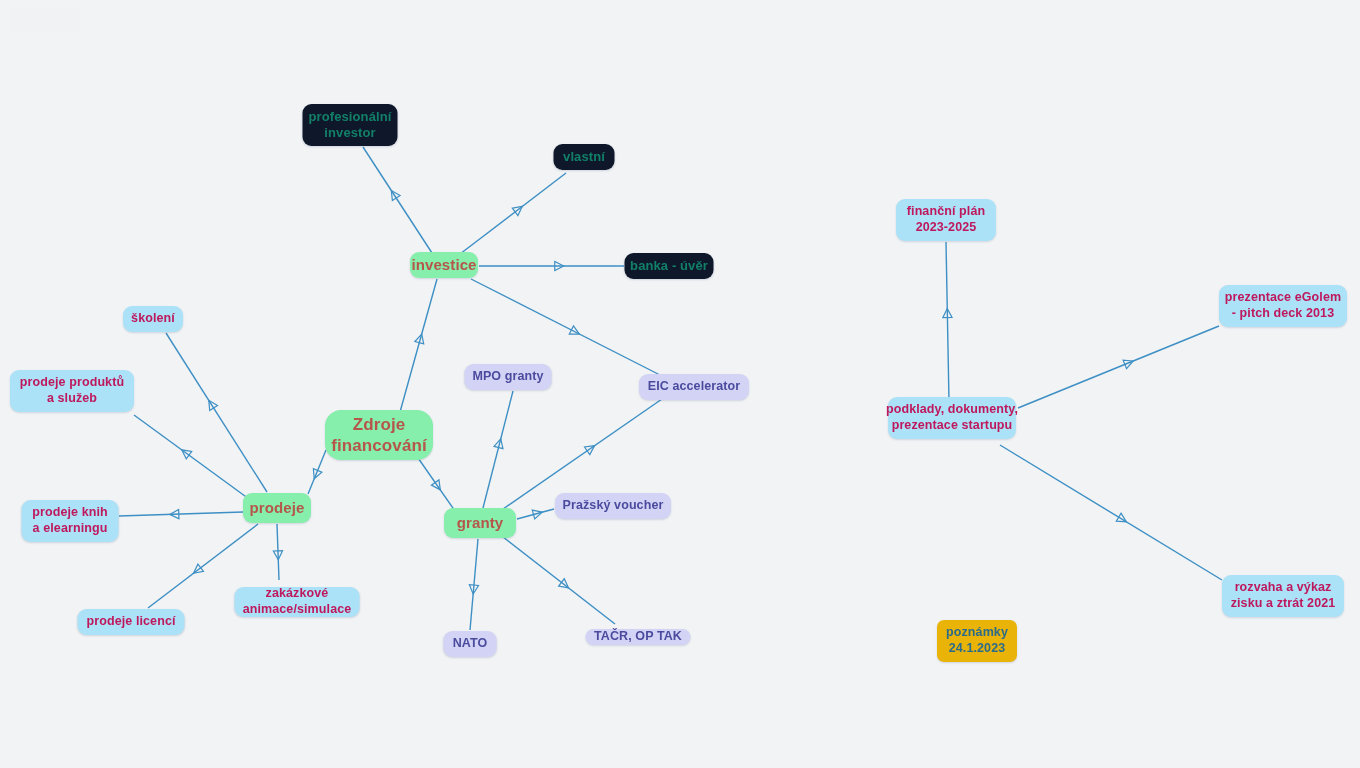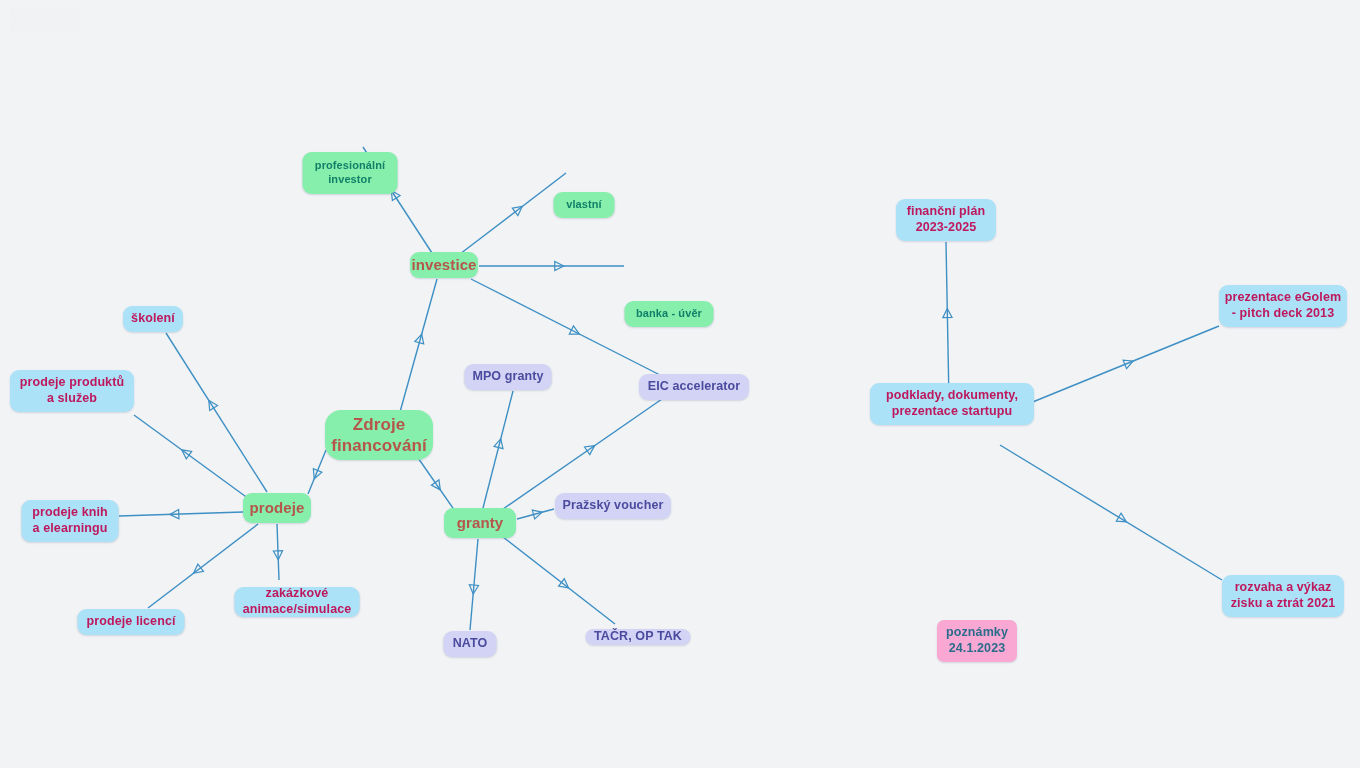--- a/index.html
+++ b/index.html
@@ -47,32 +47,31 @@
     background: #86efac;
     color: #b5564b;
     font-size: 15px;
   }
   .n-blue {
     background: #ace2f8;
     color: #be185d;
     font-size: 12.5px;
   }
   .n-green {
-    background: #86efac;
+    background: #0f172a;
     color: #128068;
-    font-size: 11px;
-    margin-top: 48px;
+    font-size: 13px;
   }
   .n-purple {
     background: #d3d3f6;
     color: #4b4b9e;
     font-size: 12.5px;
   }
   .n-note {
-    background: #f9a8d4;
+    background: #eab308;
     color: #2b6c8a;
     font-size: 12.5px;
     border-radius: 7px;
   }
   .ghost {
     position: absolute;
     opacity: 0.35;
     pointer-events: none;
   }
 </style>
@@ -182,21 +181,21 @@
       <div class="node n-blue" style="left: 70px; top: 521px; width: 97px; height: 42px;">prodeje knih
 a elearningu</div>
       <div class="node n-blue" style="left: 131px; top: 622px; width: 107px; height: 26px;">prodeje licencí</div>
       <div class="node n-blue" style="left: 279px; top: 602px; width: 125px; height: 30px; margin-left: 18px;">zakázkové
 animace/simulace</div>
       <div class="node n-purple" style="left: 508px; top: 377px; width: 87px; height: 26px;">MPO granty</div>
       <div class="node n-purple" style="left: 694px; top: 387px; width: 110px; height: 26px;">EIC accelerator</div>
       <div class="node n-purple" style="left: 613px; top: 506px; width: 116px; height: 26px; text-align: center;">Pražský voucher</div>
       <div class="node n-purple" style="left: 470px; top: 644px; width: 53px; height: 26px;">NATO</div>
       <div class="node n-purple" style="left: 638px; top: 637px; width: 105px; height: 16px;">TAČR, OP TAK</div>
-      <div class="node n-blue" style="left: 952px; top: 404px; width: 164px; height: 42px;">podklady, dokumenty,
+      <div class="node n-blue" style="left: 952px; top: 418px; width: 128px; height: 42px;">podklady, dokumenty,
 prezentace startupu</div>
       <div class="node n-blue" style="left: 946px; top: 220px; width: 100px; height: 42px;">finanční plán
 2023-2025</div>
       <div class="node n-blue" style="left: 1283px; top: 306px; width: 128px; height: 42px;">prezentace eGolem
 - pitch deck 2013</div>
       <div class="node n-blue" style="left: 1283px; top: 596px; width: 122px; height: 42px;">rozvaha a výkaz
 zisku a ztrát 2021</div>
       <div class="node n-note" style="left: 977px; top: 641px; width: 80px; height: 42px;">poznámky
 24.1.2023</div>
     </div>

